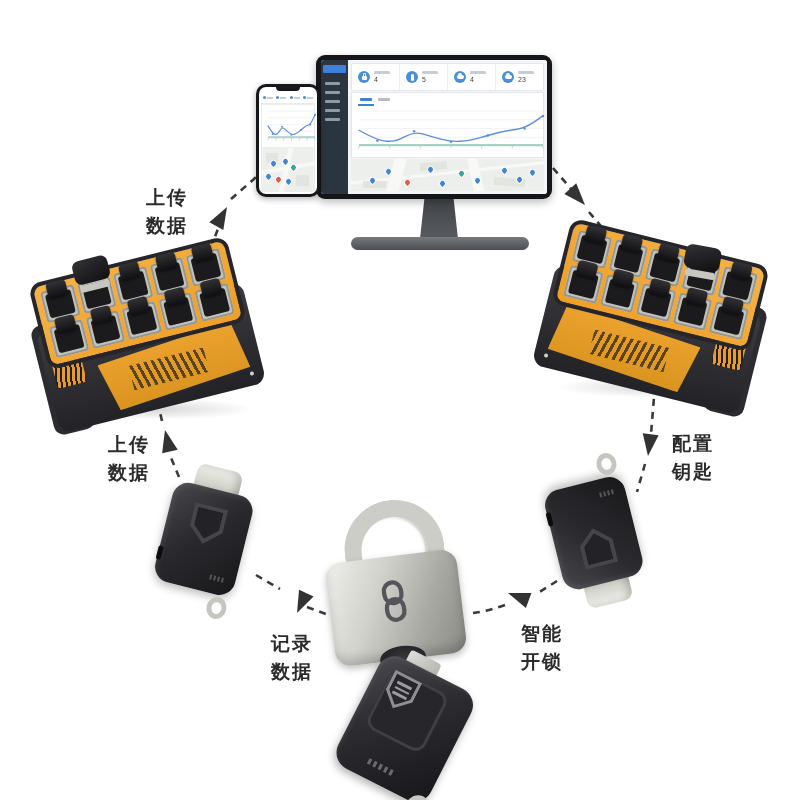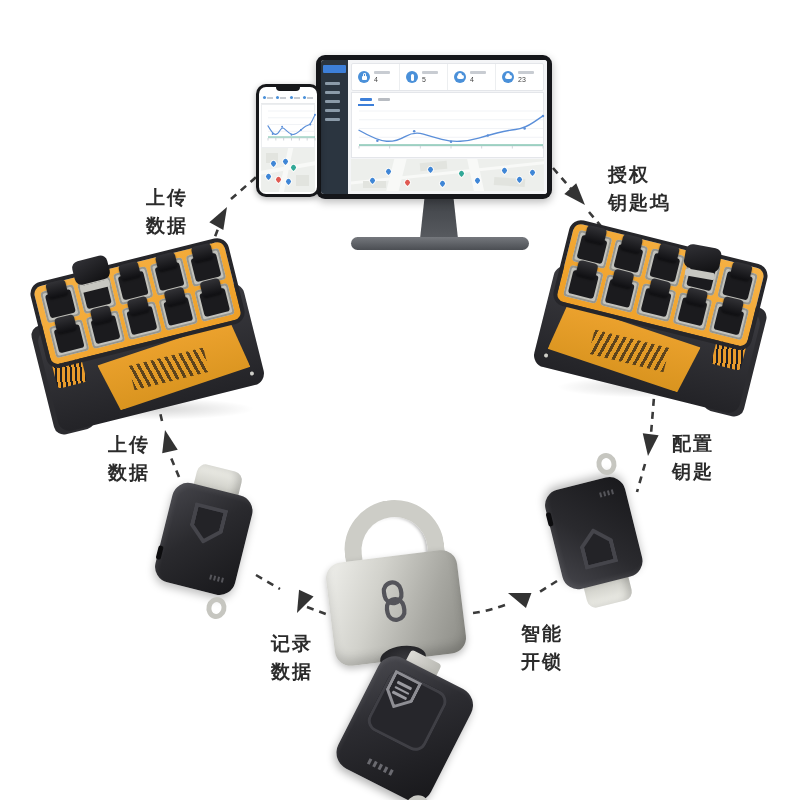--- a/index.html
+++ b/index.html
@@ -173,24 +173,20 @@
       <polygon points="0,0 -22,-8 -22,8" transform="translate(508,593) rotate(-160)"></polygon>
       <polygon points="0,0 -22,-8 -22,8" transform="translate(297,613) rotate(115)"></polygon>
       <polygon points="0,0 -22,-8 -22,8" transform="translate(165,430) rotate(-103)"></polygon>
     </g>
   </svg>
 
   <div class="label" style="left:146px;top:184px;">
     <span class="lline">上传</span>
     <span class="lline">数据</span>
   </div>
-  <div class="label" style="left:608px;top:161px;">
-    <span class="lline">授权</span>
-    <span class="lline">钥匙坞</span>
-  </div>
   <div class="label" style="left:672px;top:430px;">
     <span class="lline">配置</span>
     <span class="lline">钥匙</span>
   </div>
   <div class="label" style="left:521px;top:620px;">
     <span class="lline">智能</span>
     <span class="lline">开锁</span>
   </div>
   <div class="label" style="left:271px;top:630px;">
     <span class="lline">记录</span>

